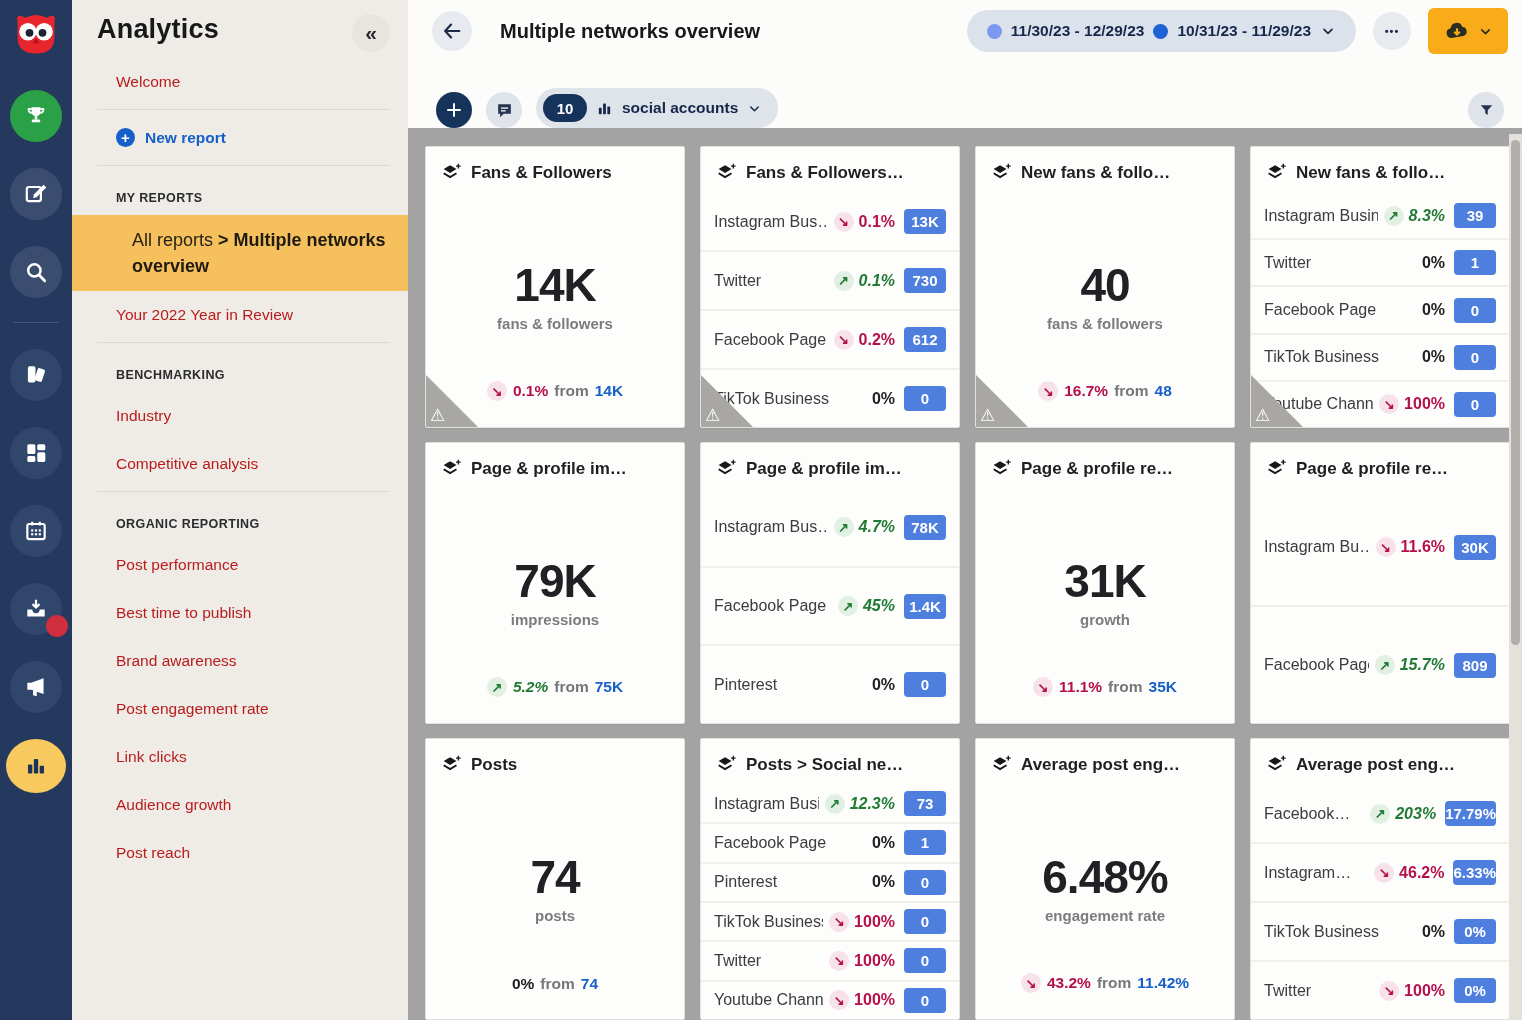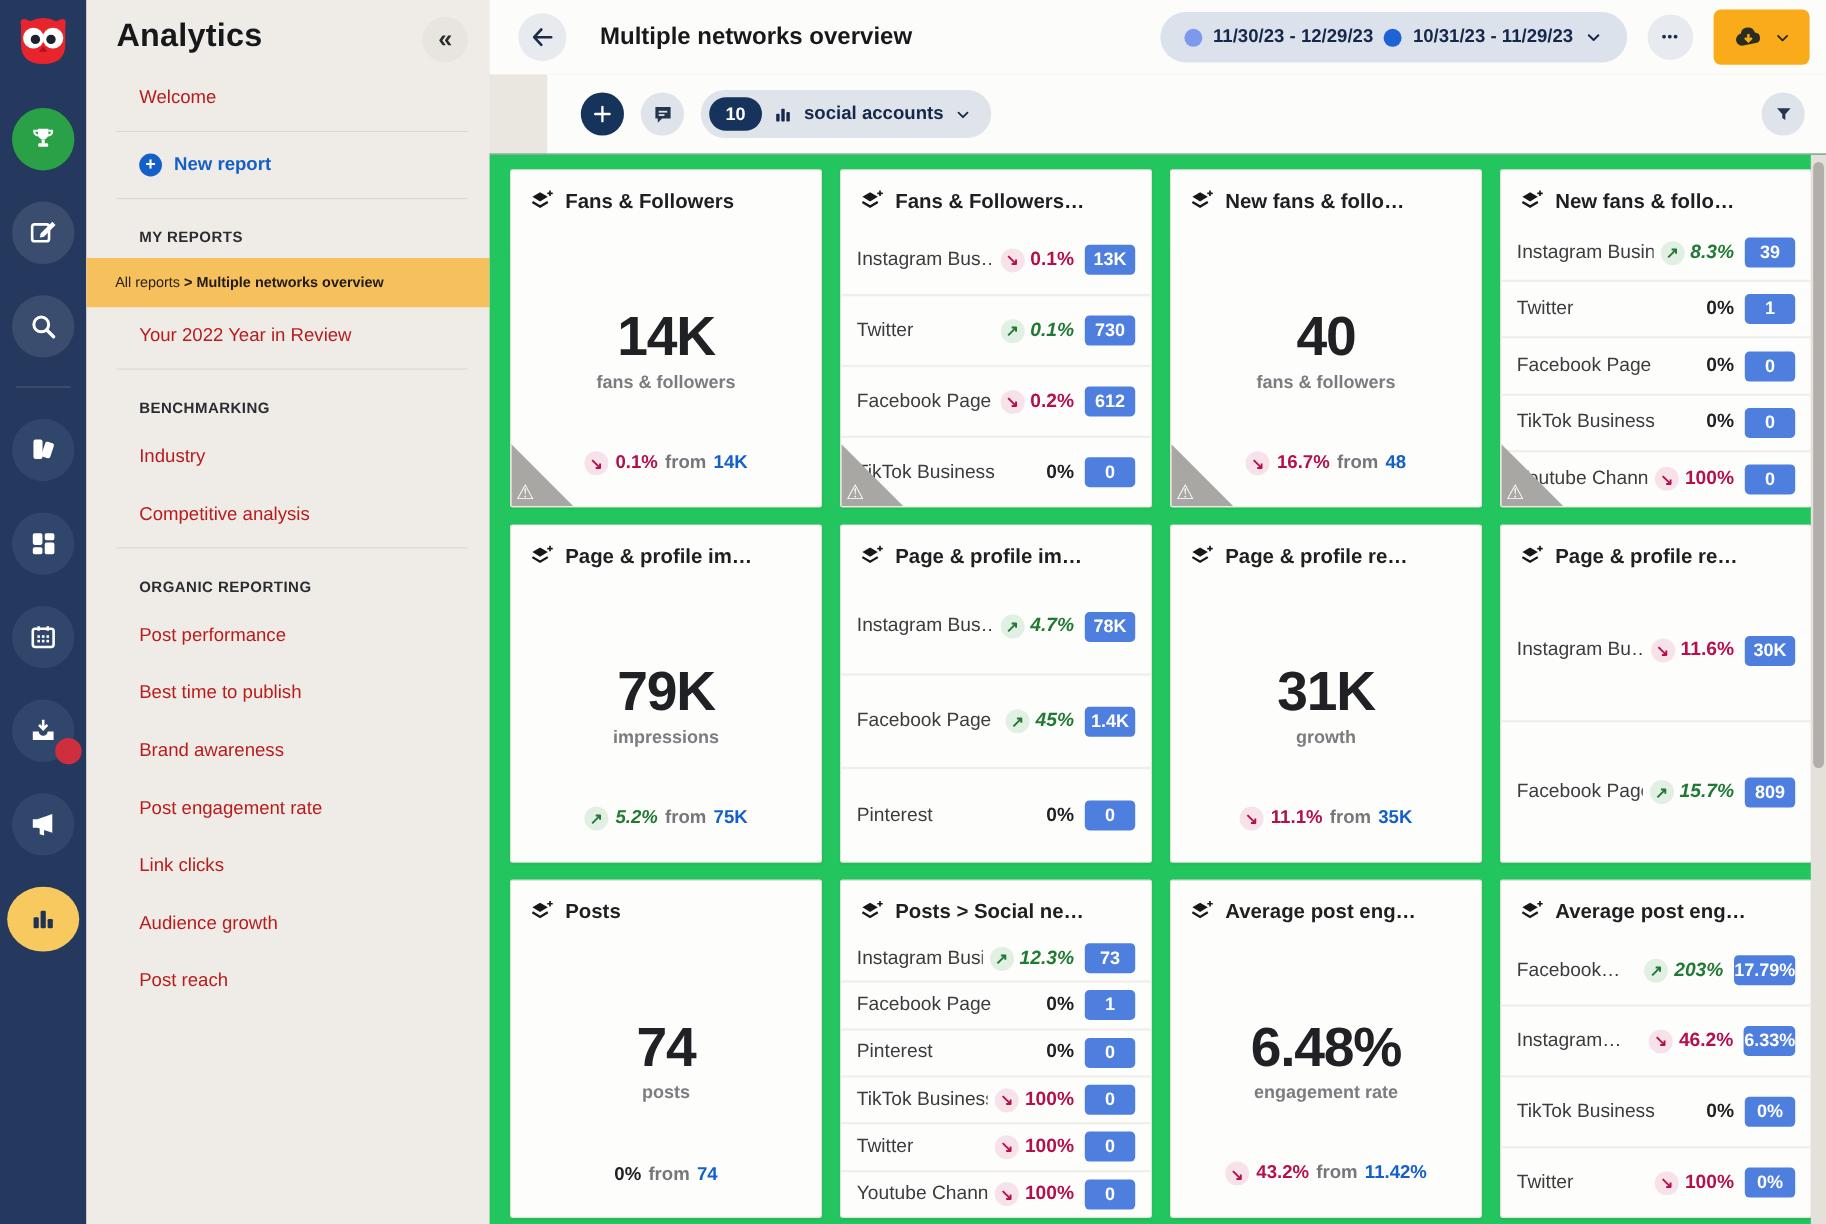--- a/index.html
+++ b/index.html
@@ -32,21 +32,21 @@
     font-weight:bold; color:#2b2c2e; cursor:pointer; }
   .sb-item { font-size:15.5px; color:#b91c1c; padding:15px 20px 15px 44px; cursor:pointer; }
   .sb-div { height:1px; background:#dcd8d2; margin:3px 18px 3px 25px; }
   .new-report { display:flex; align-items:center; gap:10px; padding:15px 20px 15px 44px; cursor:pointer; }
   .new-report-plus { width:19px; height:19px; border-radius:50%; background:#1560c8;
     color:#fff; font-size:15px; font-weight:bold; display:flex; align-items:center;
     justify-content:center; line-height:1; }
   .new-report-label { font-size:15.5px; font-weight:bold; color:#1560c8; }
   .sb-section { font-size:12.5px; font-weight:bold; letter-spacing:.4px; color:#2b2c2f;
     padding:22px 20px 10px 44px; }
-  .sb-active { background:#f6c05c; padding:12px 20px 12px 24px; font-size:12px;
+  .sb-active { background:#f6c05c; padding:12px 20px 12px 60px; font-size:18px;
     color:#28231a; line-height:1.45; cursor:pointer; }
   .sb-active b { color:#1f1b13; }
 
   
   .main { flex:1; display:flex; flex-direction:column; min-width:0; position:relative; }
 
   .hdr { height:62px; background:#fcfcfa; display:flex; align-items:center;
     padding:0 14px 0 24px; flex-shrink:0; }
   .back-btn { width:40px; height:40px; border-radius:50%; background:#e7ebf0;
     display:flex; align-items:center; justify-content:center; cursor:pointer; flex-shrink:0; }
@@ -57,36 +57,36 @@
     align-items:center; gap:9px; padding:0 20px; cursor:pointer; }
   .range-dot { width:15px; height:15px; border-radius:50%; flex-shrink:0; }
   .dot-a { background:#7d99ee; } .dot-b { background:#1e63d6; }
   .range-label { font-size:15.5px; font-weight:bold; color:#15284b; white-space:nowrap; }
   .more-btn { width:38px; height:38px; border-radius:50%; background:#e7ebf0;
     display:flex; align-items:center; justify-content:center; font-size:11px;
     letter-spacing:1px; font-weight:bold; color:#1d2b49; cursor:pointer; }
   .export-btn { width:80px; height:46px; border-radius:6px; background:#f9ab19;
     display:flex; align-items:center; justify-content:center; gap:8px; cursor:pointer; }
 
-  .toolbar { height:66px; background:#fcfcfa; display:flex; align-items:center;
-    gap:14px; padding:0 18px 0 28px; flex-shrink:0;margin-left:48px; }
+  .toolbar { height:66px; background:#fcfcfa; display:flex; align-items:flex-end;
+    gap:14px; padding:0 18px 0 28px; flex-shrink:0; }
   .tb-circle { width:36px; height:36px; border-radius:50%; display:flex;
     align-items:center; justify-content:center; cursor:pointer; flex-shrink:0; }
   .tb-plus { background:#16335c; }
   .tb-gray { background:#dfe4ea; }
   .accounts-pill { height:40px; border-radius:20px; background:#dfe4ea; display:flex;
     align-items:center; gap:9px; padding:0 16px 0 7px; cursor:pointer; }
   .count-badge { height:28px; min-width:44px; border-radius:14px; background:#16335c;
     color:#fff; font-size:15px; font-weight:bold; display:flex; align-items:center;
     justify-content:center; padding:0 12px; }
   .accounts-label { font-size:15.5px; font-weight:bold; color:#15284b; }
   .tb-filter { margin-left:auto; }
 
   
-  .content { flex:1; background:#22c55e; border-top:1px solid #a3a3a3;
+  .content { flex:1; background:#a3a3a3; border-top:6px solid #a3a3a3;
     position:relative; overflow:hidden; }
   .grid { display:grid; grid-template-columns:repeat(4,260px); gap:14px 15px;
     padding:12px 0 0 17px; }
   .card { width:260px; height:282px; background:#fdfdfc; border:1px solid #e5e2db;
     border-radius:2px; box-shadow:0 1px 2px rgba(0,0,0,.05); position:relative;
     display:flex; flex-direction:column; overflow:hidden; cursor:pointer; }
   .card-head { display:flex; align-items:center; gap:9px; padding:15px 14px 9px 14px; }
   .card-title { font-size:17px; font-weight:bold; color:#1e1f21; white-space:nowrap;
     overflow:hidden; }
 

